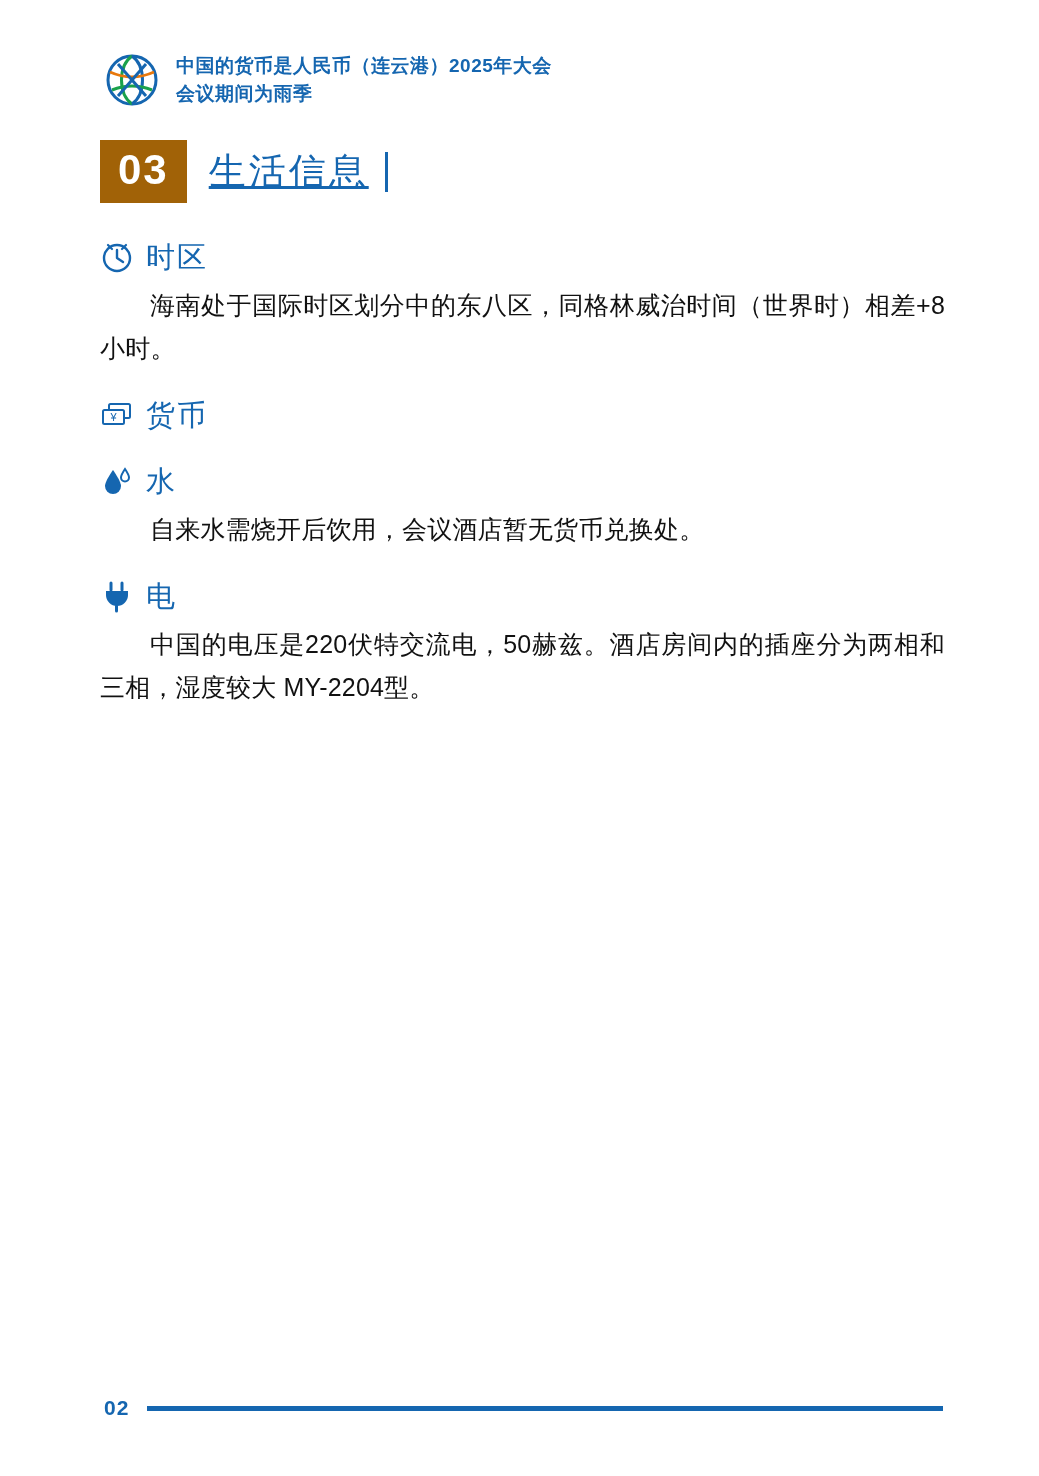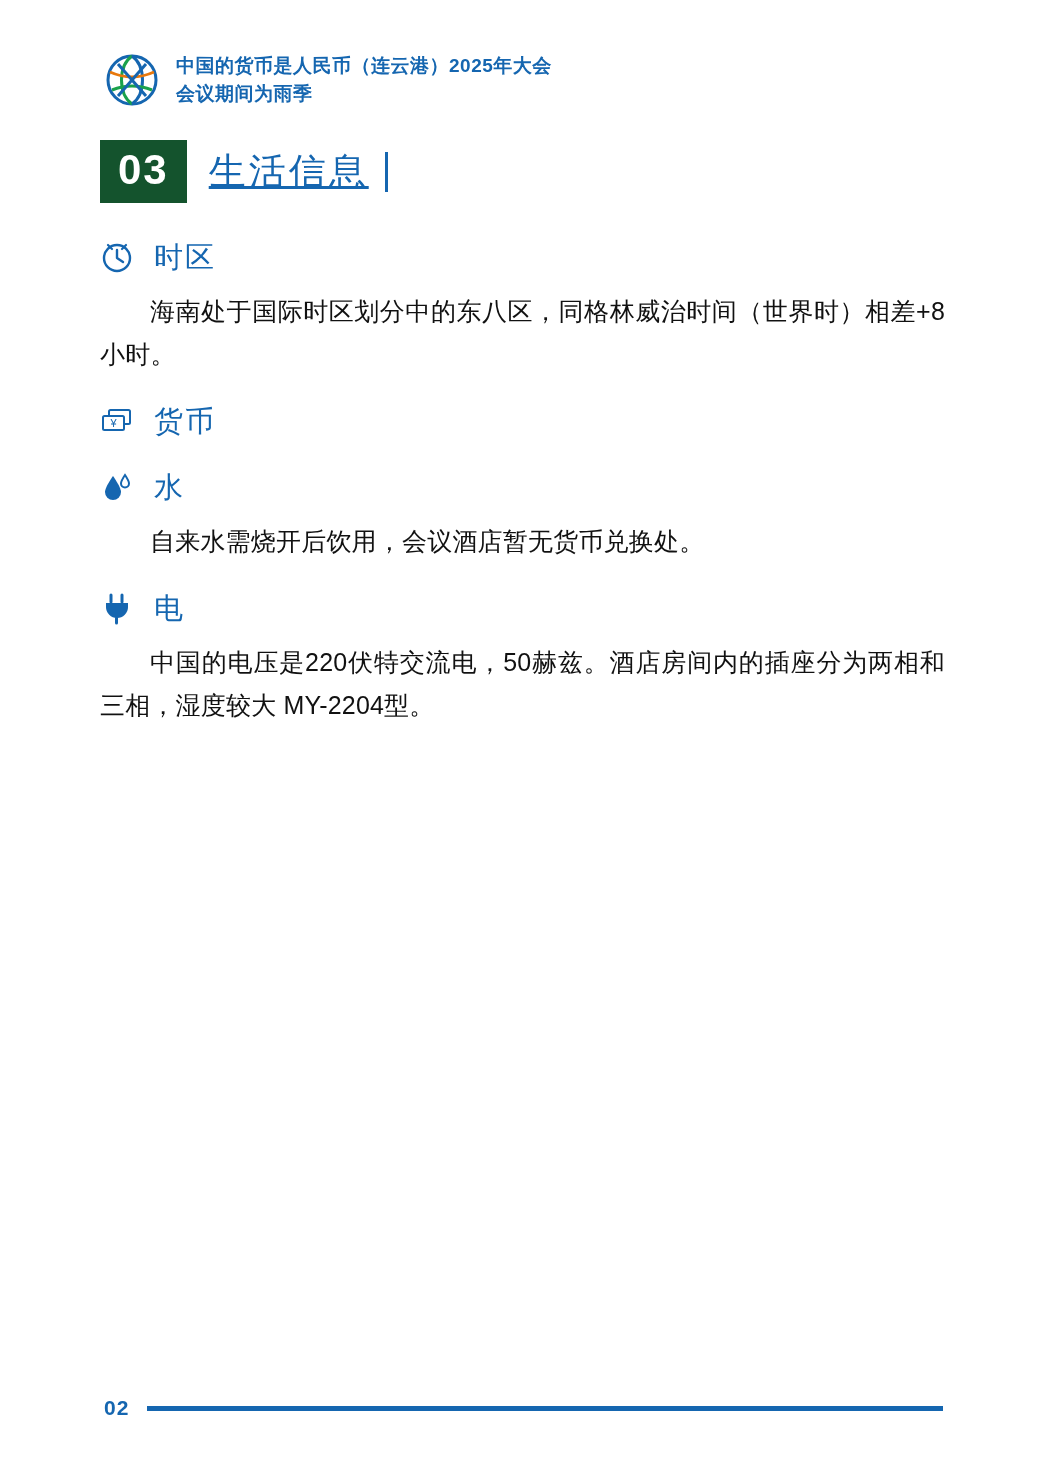--- a/index.html
+++ b/index.html
@@ -56,21 +56,21 @@
   
   .section-title-row {
     position: absolute;
     top: 140px;
     left: 100px;
     display: flex;
     align-items: center;
     gap: 22px;
   }
   .section-number-box {
-    background: #14532d;
+    background: #a16207;
     color: #ffffff;
     font-size: 42px;
     font-weight: bold;
     line-height: 1;
     padding: 9px 18px 12px 18px;
     letter-spacing: 2px;
   }
   .section-heading {
     font-size: 37px;
     color: #1566b0;
@@ -97,21 +97,21 @@
     width: 845px;
   }
 
   .sub-block {
     margin-bottom: 6px;
   }
 
   .sub-head {
     display: flex;
     align-items: center;
-    gap: 20px;
+    gap: 12px;
     margin-top: 26px;
     margin-bottom: 6px;
   }
   .sub-head .icon {
     width: 34px;
     height: 34px;
     flex: 0 0 auto;
     display: flex;
     align-items: center;
     justify-content: center;
@@ -123,21 +123,21 @@
     letter-spacing: 2px;
   }
 
   .para {
     font-size: 25px;
     line-height: 1.72;
     color: #111111;
     text-align: justify;
     text-indent: 2em;
     letter-spacing: 0.2px;
-    margin: 12px 0 0 0;
+    margin: 0 0 0 0;
   }
 
   
   .footer {
     position: absolute;
     left: 104px;
     right: 96px;
     bottom: 56px;
     display: flex;
     align-items: center;

